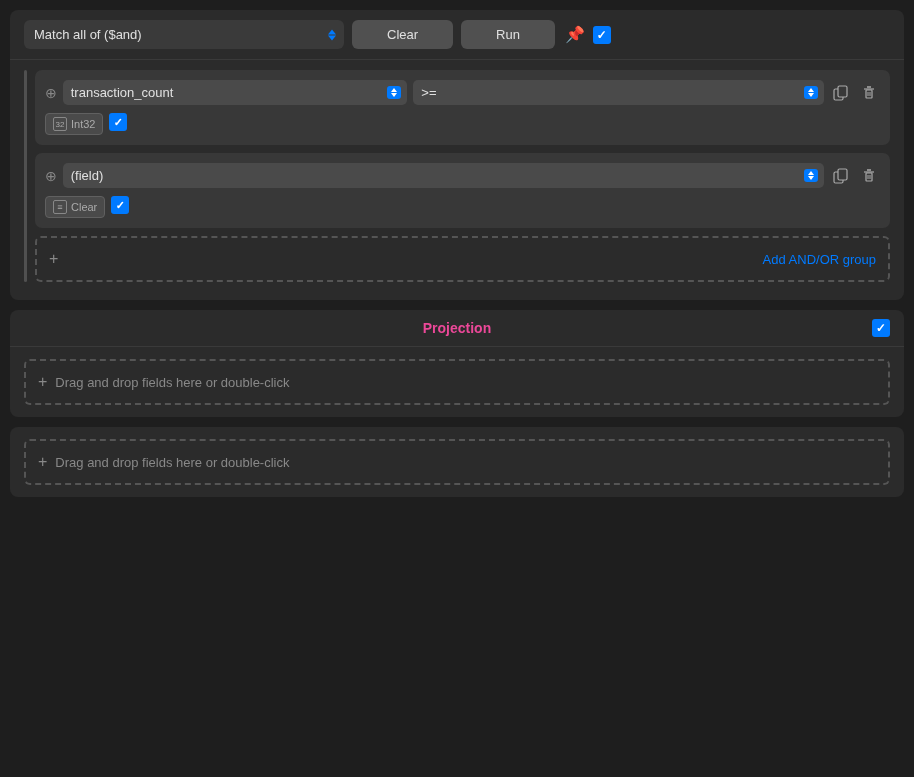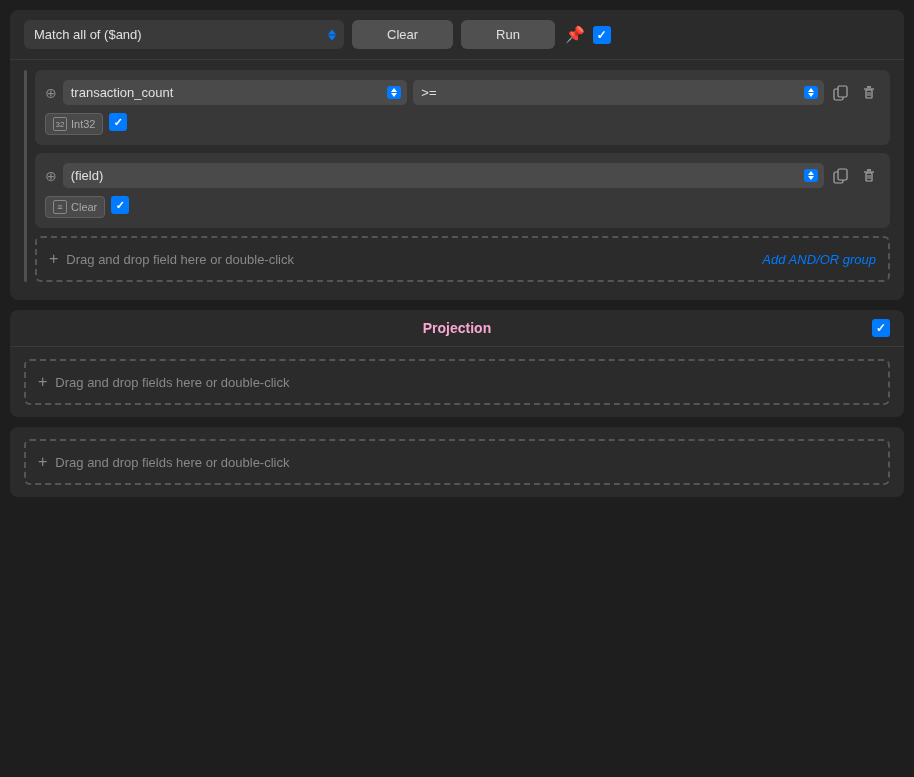--- a/index.html
+++ b/index.html
@@ -8,21 +8,21 @@
       background: #1e1e1e;
       font-family: -apple-system, BlinkMacSystemFont, 'Helvetica Neue', Arial, sans-serif;
       color: #e0e0e0;
       width: 914px;
       min-height: 777px;
     }
 
     .section-title {
       font-size: 14px;
       font-weight: 600;
-      color: #f9a8d4;
+      color: #ec4899;
       text-align: right;
     }
 
     .section-checkbox {
       position: absolute;
       right: 14px;
       top: 50%;
       transform: translateY(-50%);
       width: 18px;
       height: 18px;
@@ -270,21 +270,20 @@
     .plus-icon {
       font-size: 16px;
       color: #888;
     }
 
     .add-group-link {
       color: #007aff;
       font-size: 13px;
       text-decoration: none;
       cursor: pointer;
-      font-style: italic;
     }
 
     
     .sub-panel {
       background: #2b2b2b;
       margin: 10px;
       border-radius: 8px;
       overflow: hidden;
     }
 
@@ -441,21 +440,20 @@
               <div class="type-icon" style="font-size:9px;">≡</div>
               <span>Clear</span>
             </div>
             <div class="row-checkbox"></div>
           </div>
         </div>
 
         <div class="drop-zone">
           <div class="drop-zone-left">
             <span class="plus-icon">+</span>
-            <span>Drag and drop field here or double-click</span>
           </div>
           <a class="add-group-link">Add AND/OR group</a>
         </div>
 
       </div>
     </div>
   </div>
 </div>
 
 <div class="sub-panel">

